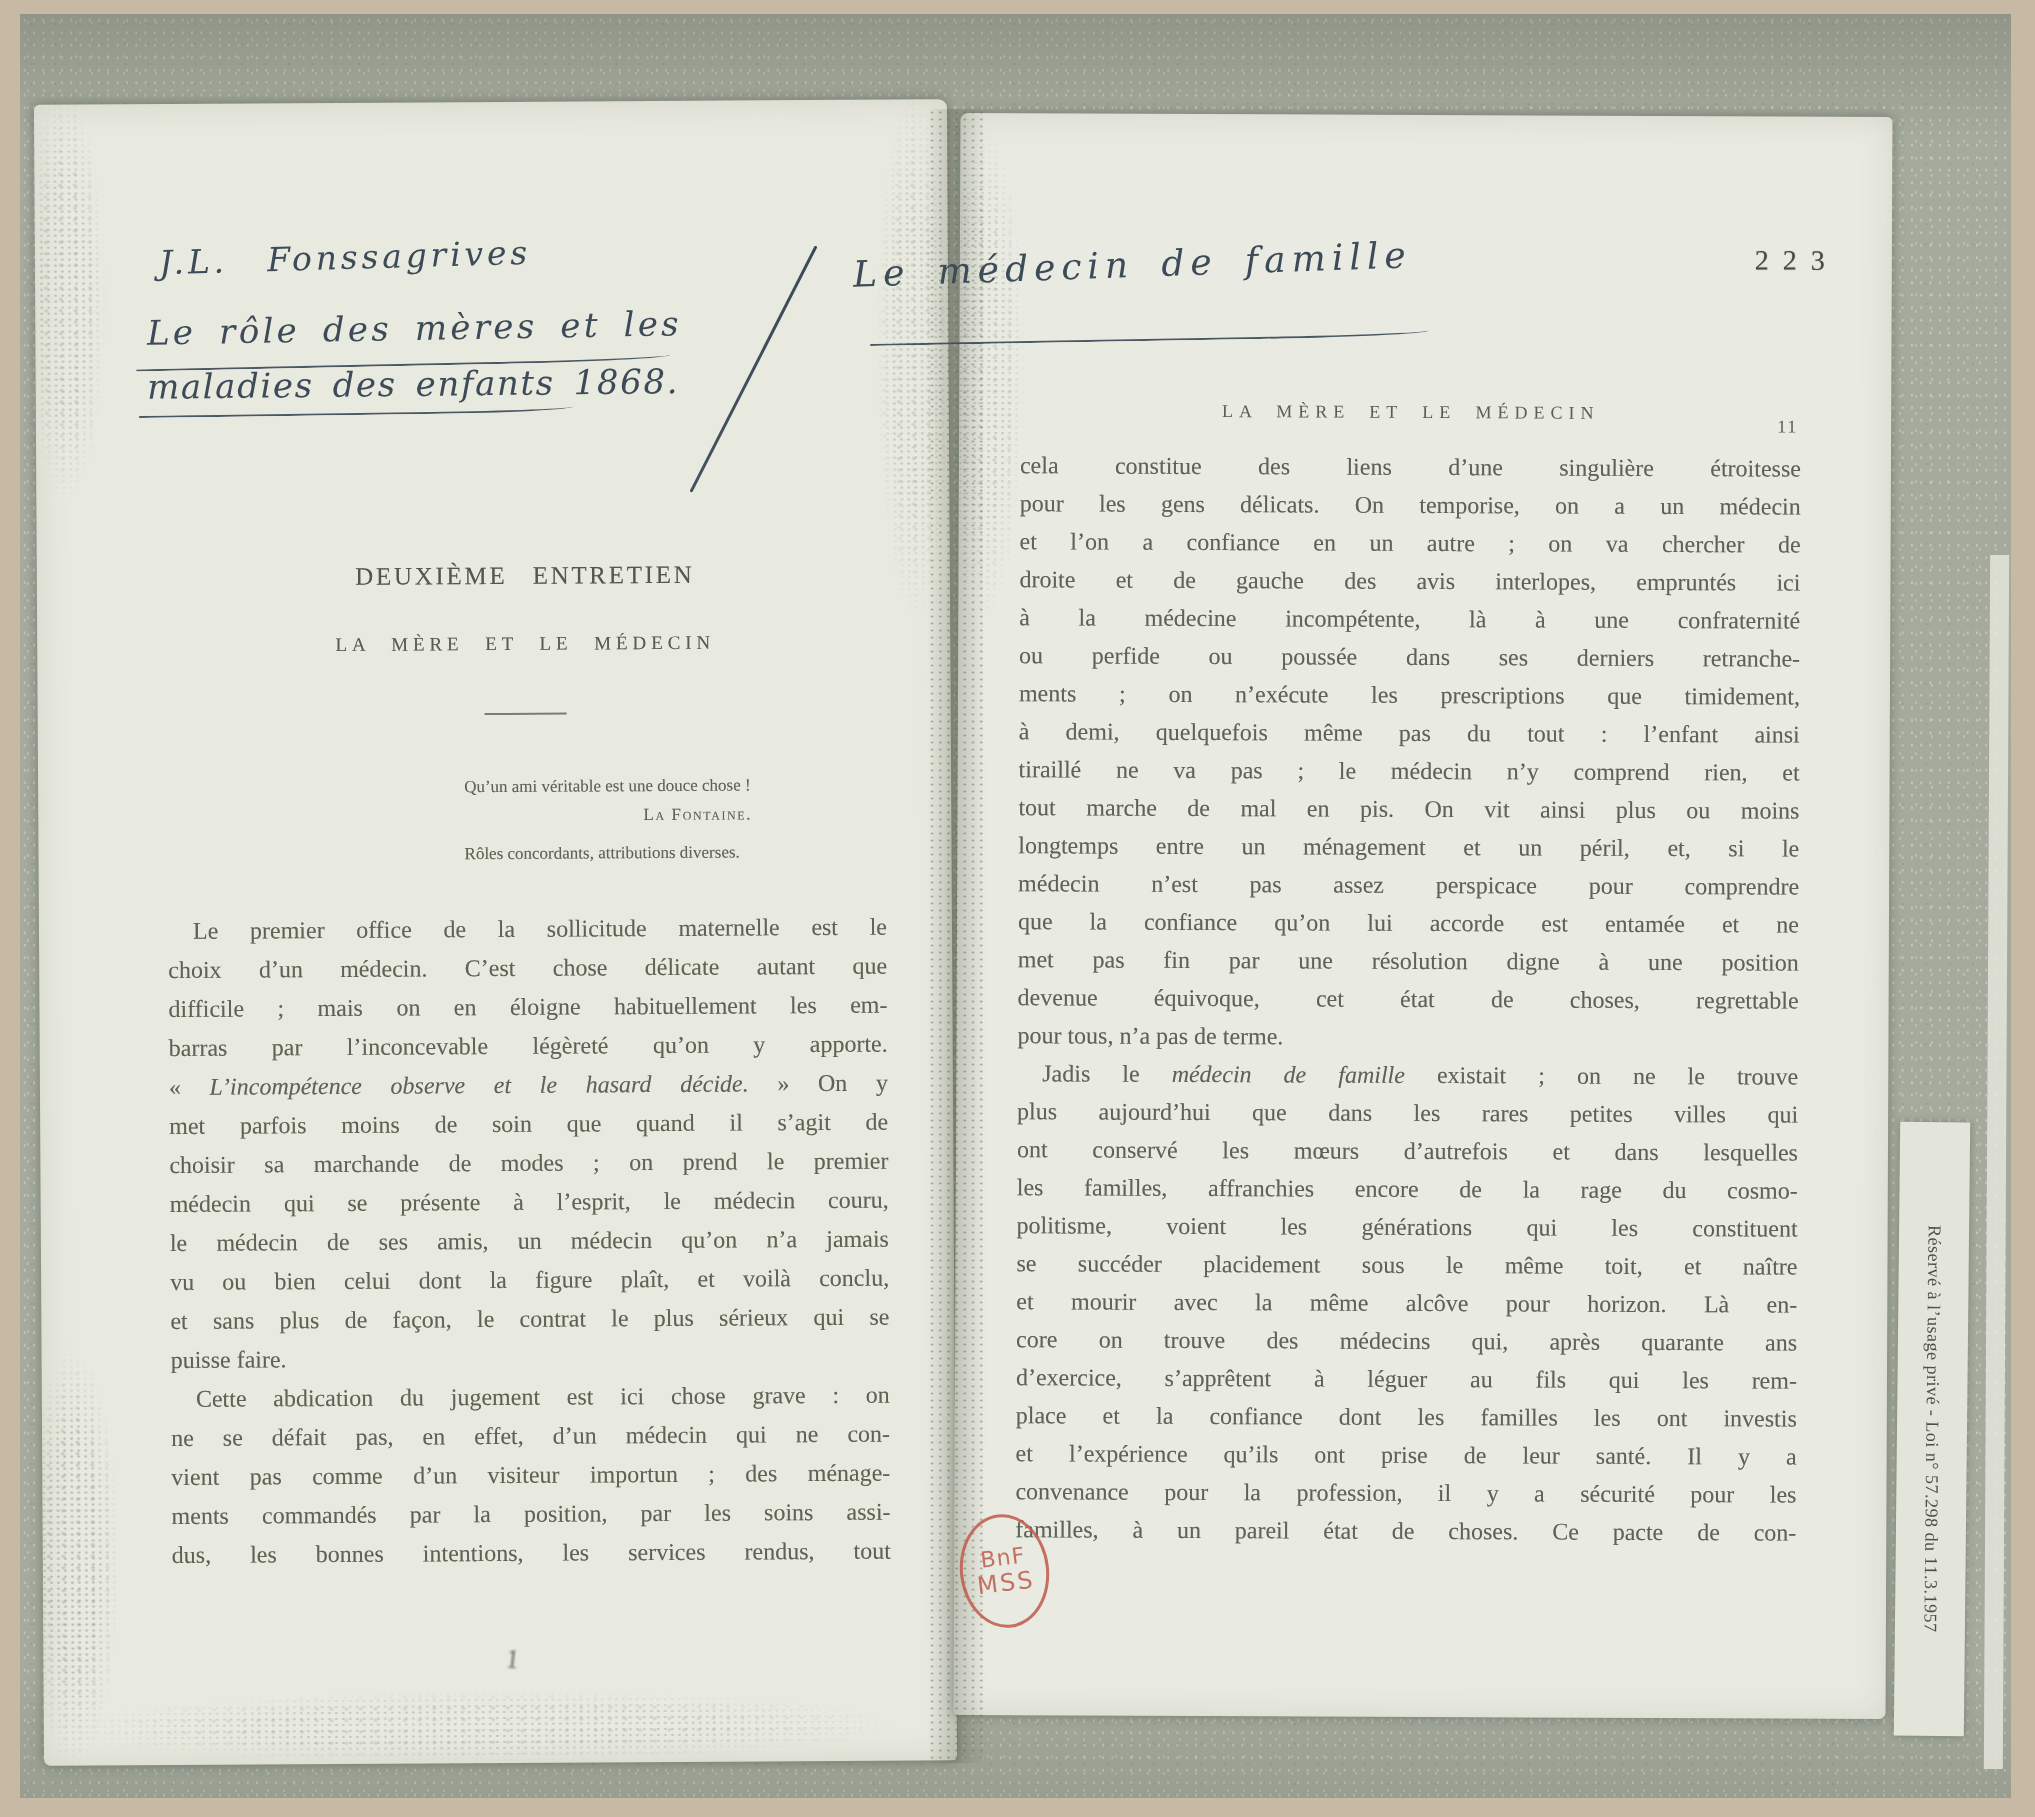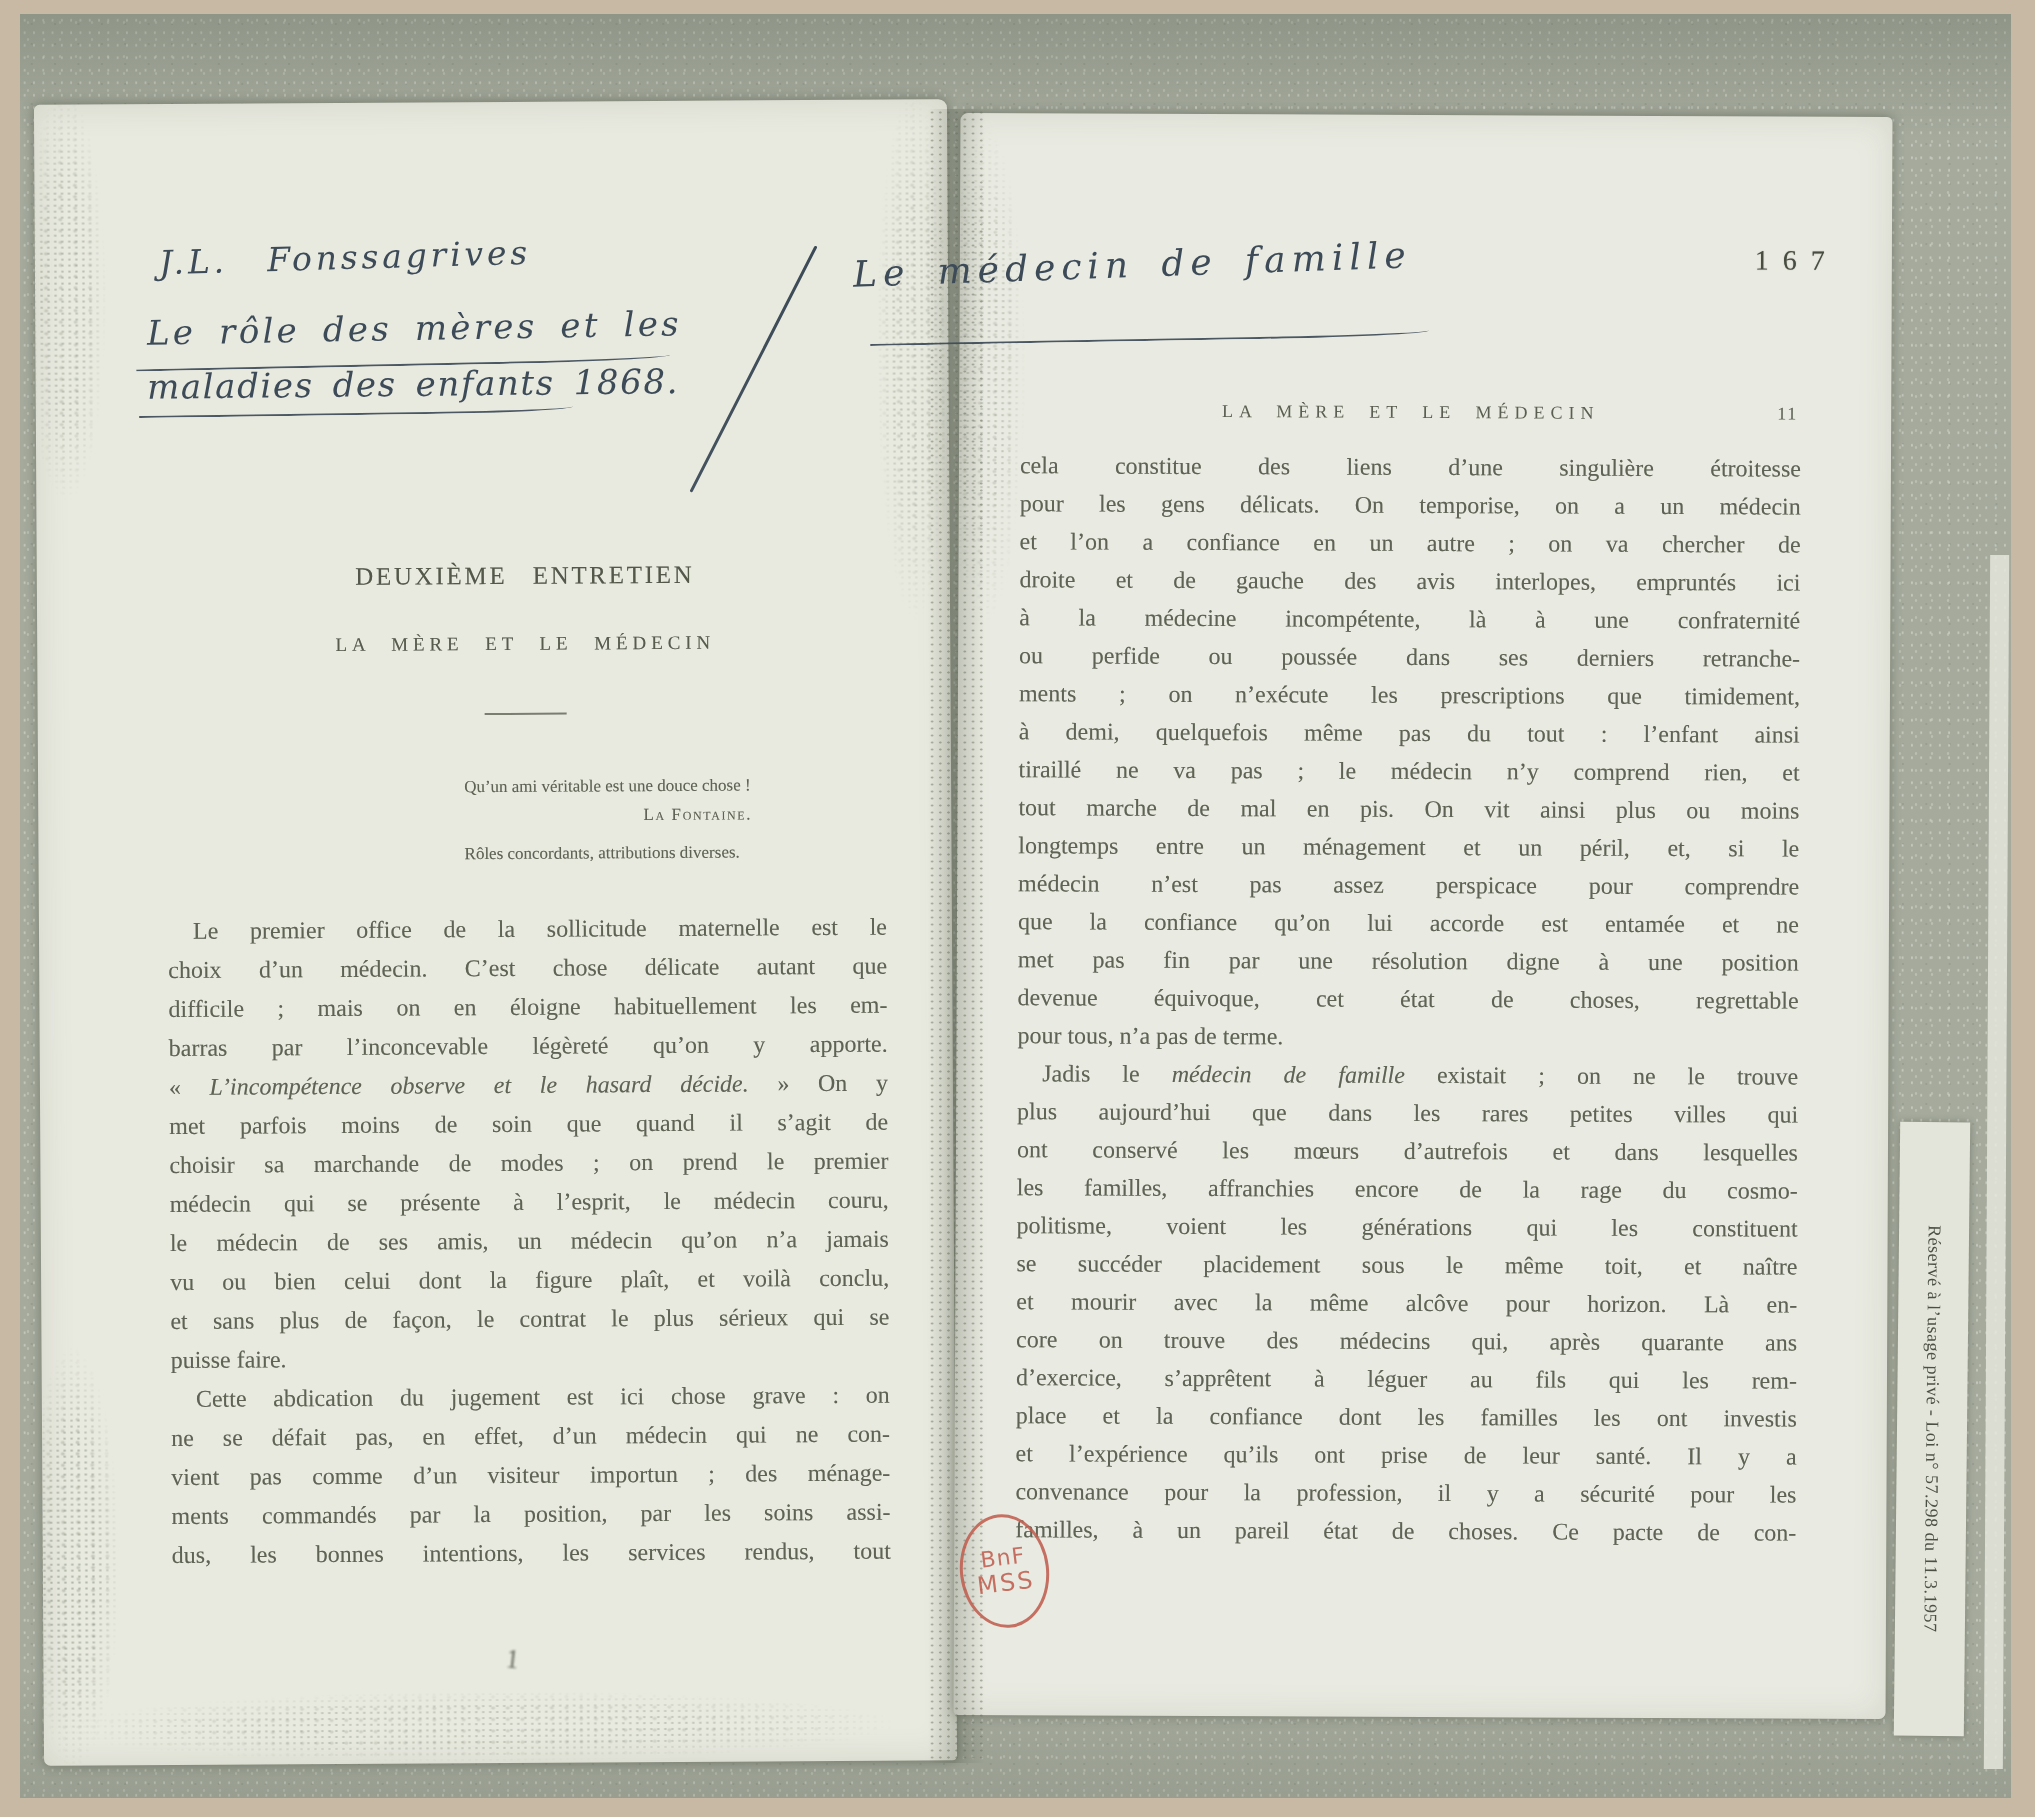--- a/index.html
+++ b/index.html
@@ -53,21 +53,21 @@
   .body-block{position:absolute;font-size:24px;}
   .left-body{left:129px;top:808px;width:719px;}
   .right-body{left:61px;top:333px;width:781px;}
   .line{text-align:justify;text-align-last:justify;height:39px;line-height:39px;white-space:normal;}
   .right-body .line{height:38px;line-height:38px;}
   .line.indent{text-indent:25px;}
   .line.short{text-align-last:left;}
   .line .em{font-style:italic;}
   .running-header{position:absolute;left:61px;top:287px;width:781px;text-align:center;
         font-size:18px;letter-spacing:6px;word-spacing:8.7px;color:#5a5f52;}
-  .running-header .pgnum{position:absolute;right:3.3px;top:0;letter-spacing:1.6px;}
+  .running-header .pgnum{position:absolute;right:3.3px;top:13px;letter-spacing:1.6px;}
   .folio{position:absolute;left:795px;top:128px;font-size:28px;letter-spacing:14px;
         color:#484d42;text-shadow:0 0 1.1px rgba(72,77,66,.5);}
   .smudge{position:absolute;left:463px;top:1544px;font-size:24px;color:#474c41;
         filter:blur(0.9px);opacity:.85;transform:rotate(7deg) scaleY(1.15);}
   
   .hw{position:absolute;font-family:"DejaVu Serif",serif;font-style:italic;
       color:var(--ink-hand,#3d4b58);white-space:nowrap;z-index:5;}
   .hw-author{left:159px;top:238px;font-size:33px;letter-spacing:3.8px;word-spacing:25px;
       transform:rotate(-1.6deg);}
   .hw-title1{left:147px;top:308px;font-size:34px;letter-spacing:3.3px;word-spacing:8.7px;
@@ -132,21 +132,21 @@
       <div class="line">ne se défait pas, en effet, d’un médecin qui ne con-</div>
       <div class="line">vient pas comme d’un visiteur importun ; des ménage-</div>
       <div class="line">ments commandés par la position, par les soins assi-</div>
       <div class="line">dus, les bonnes intentions, les services rendus, tout</div>
     </div>
   <div class="smudge">1</div>
 </div>
 
 <div class="page page-right">
   <div class="fox f5"></div>
-  <div class="folio">167</div>
+  <div class="folio">223</div>
   <div class="running-header">
     <span>LA MÈRE ET LE MÉDECIN</span>
     <span class="pgnum">11</span>
   </div>
   <div class="body-block right-body print" id="right-body">
       <div class="line">cela constitue des liens d’une singulière étroitesse</div>
       <div class="line">pour les gens délicats. On temporise, on a un médecin</div>
       <div class="line">et l’on a confiance en un autre ; on va chercher de</div>
       <div class="line">droite et de gauche des avis interlopes, empruntés ici</div>
       <div class="line">à la médecine incompétente, là à une confraternité</div>

